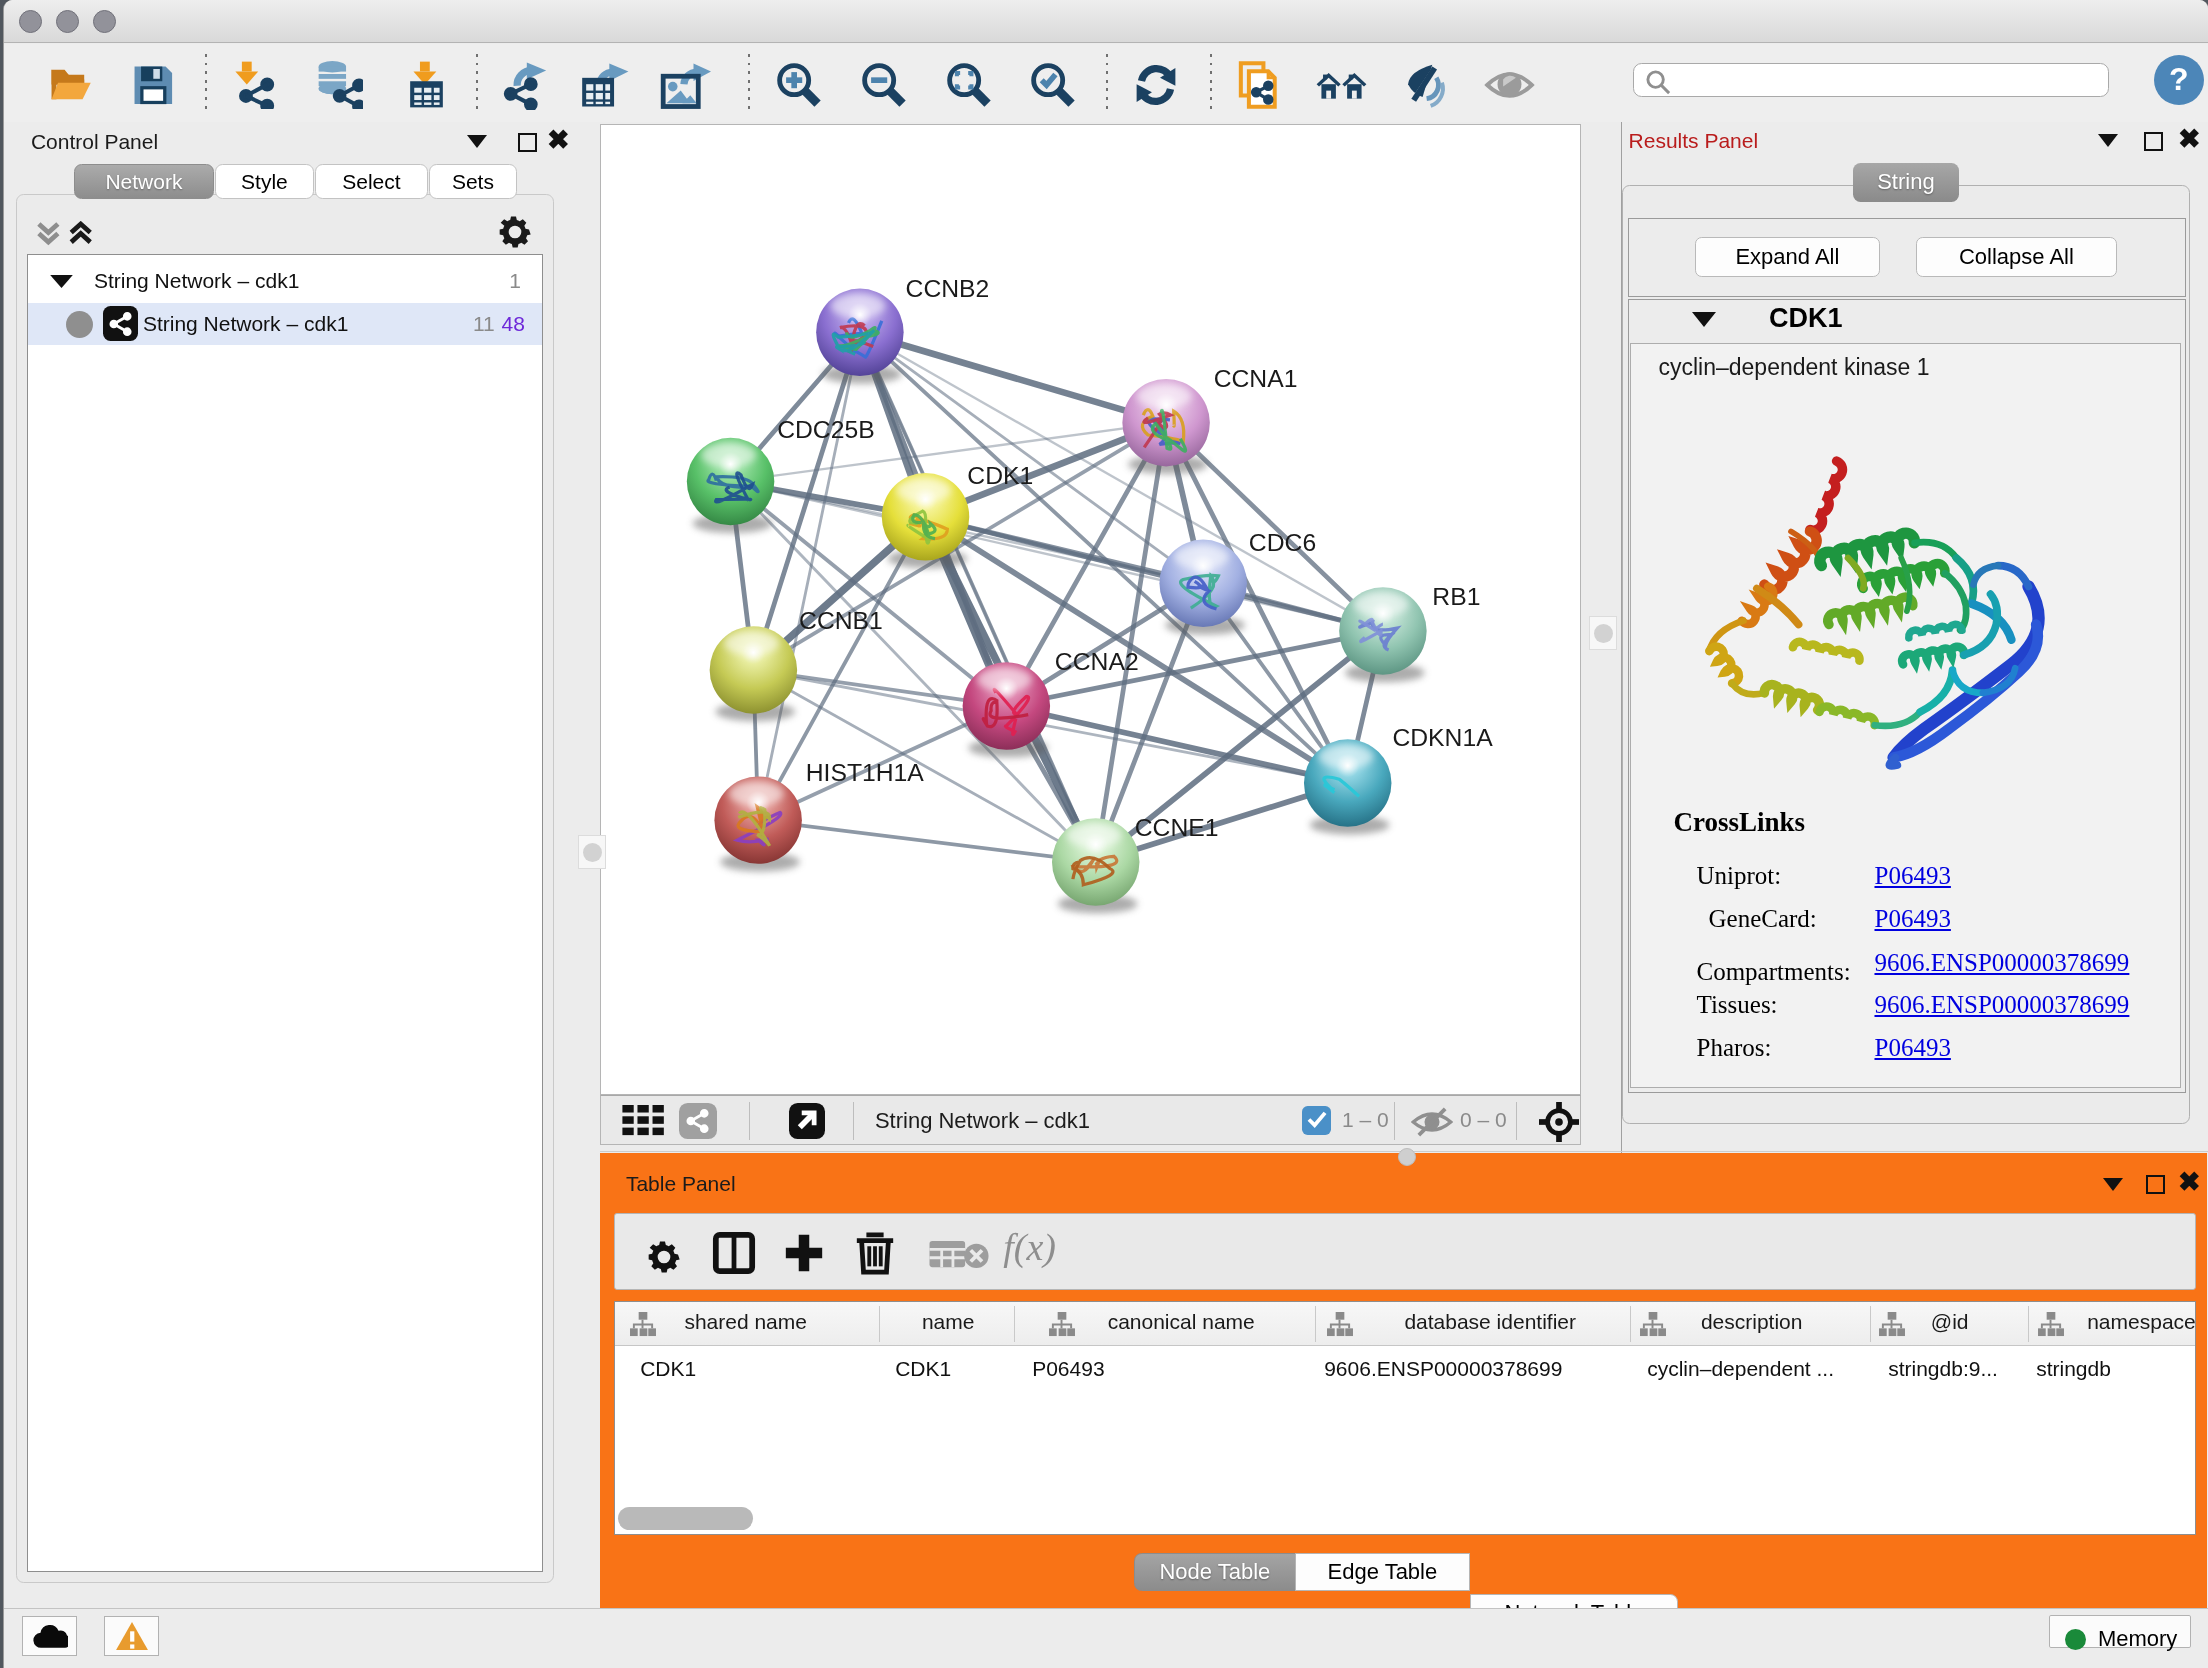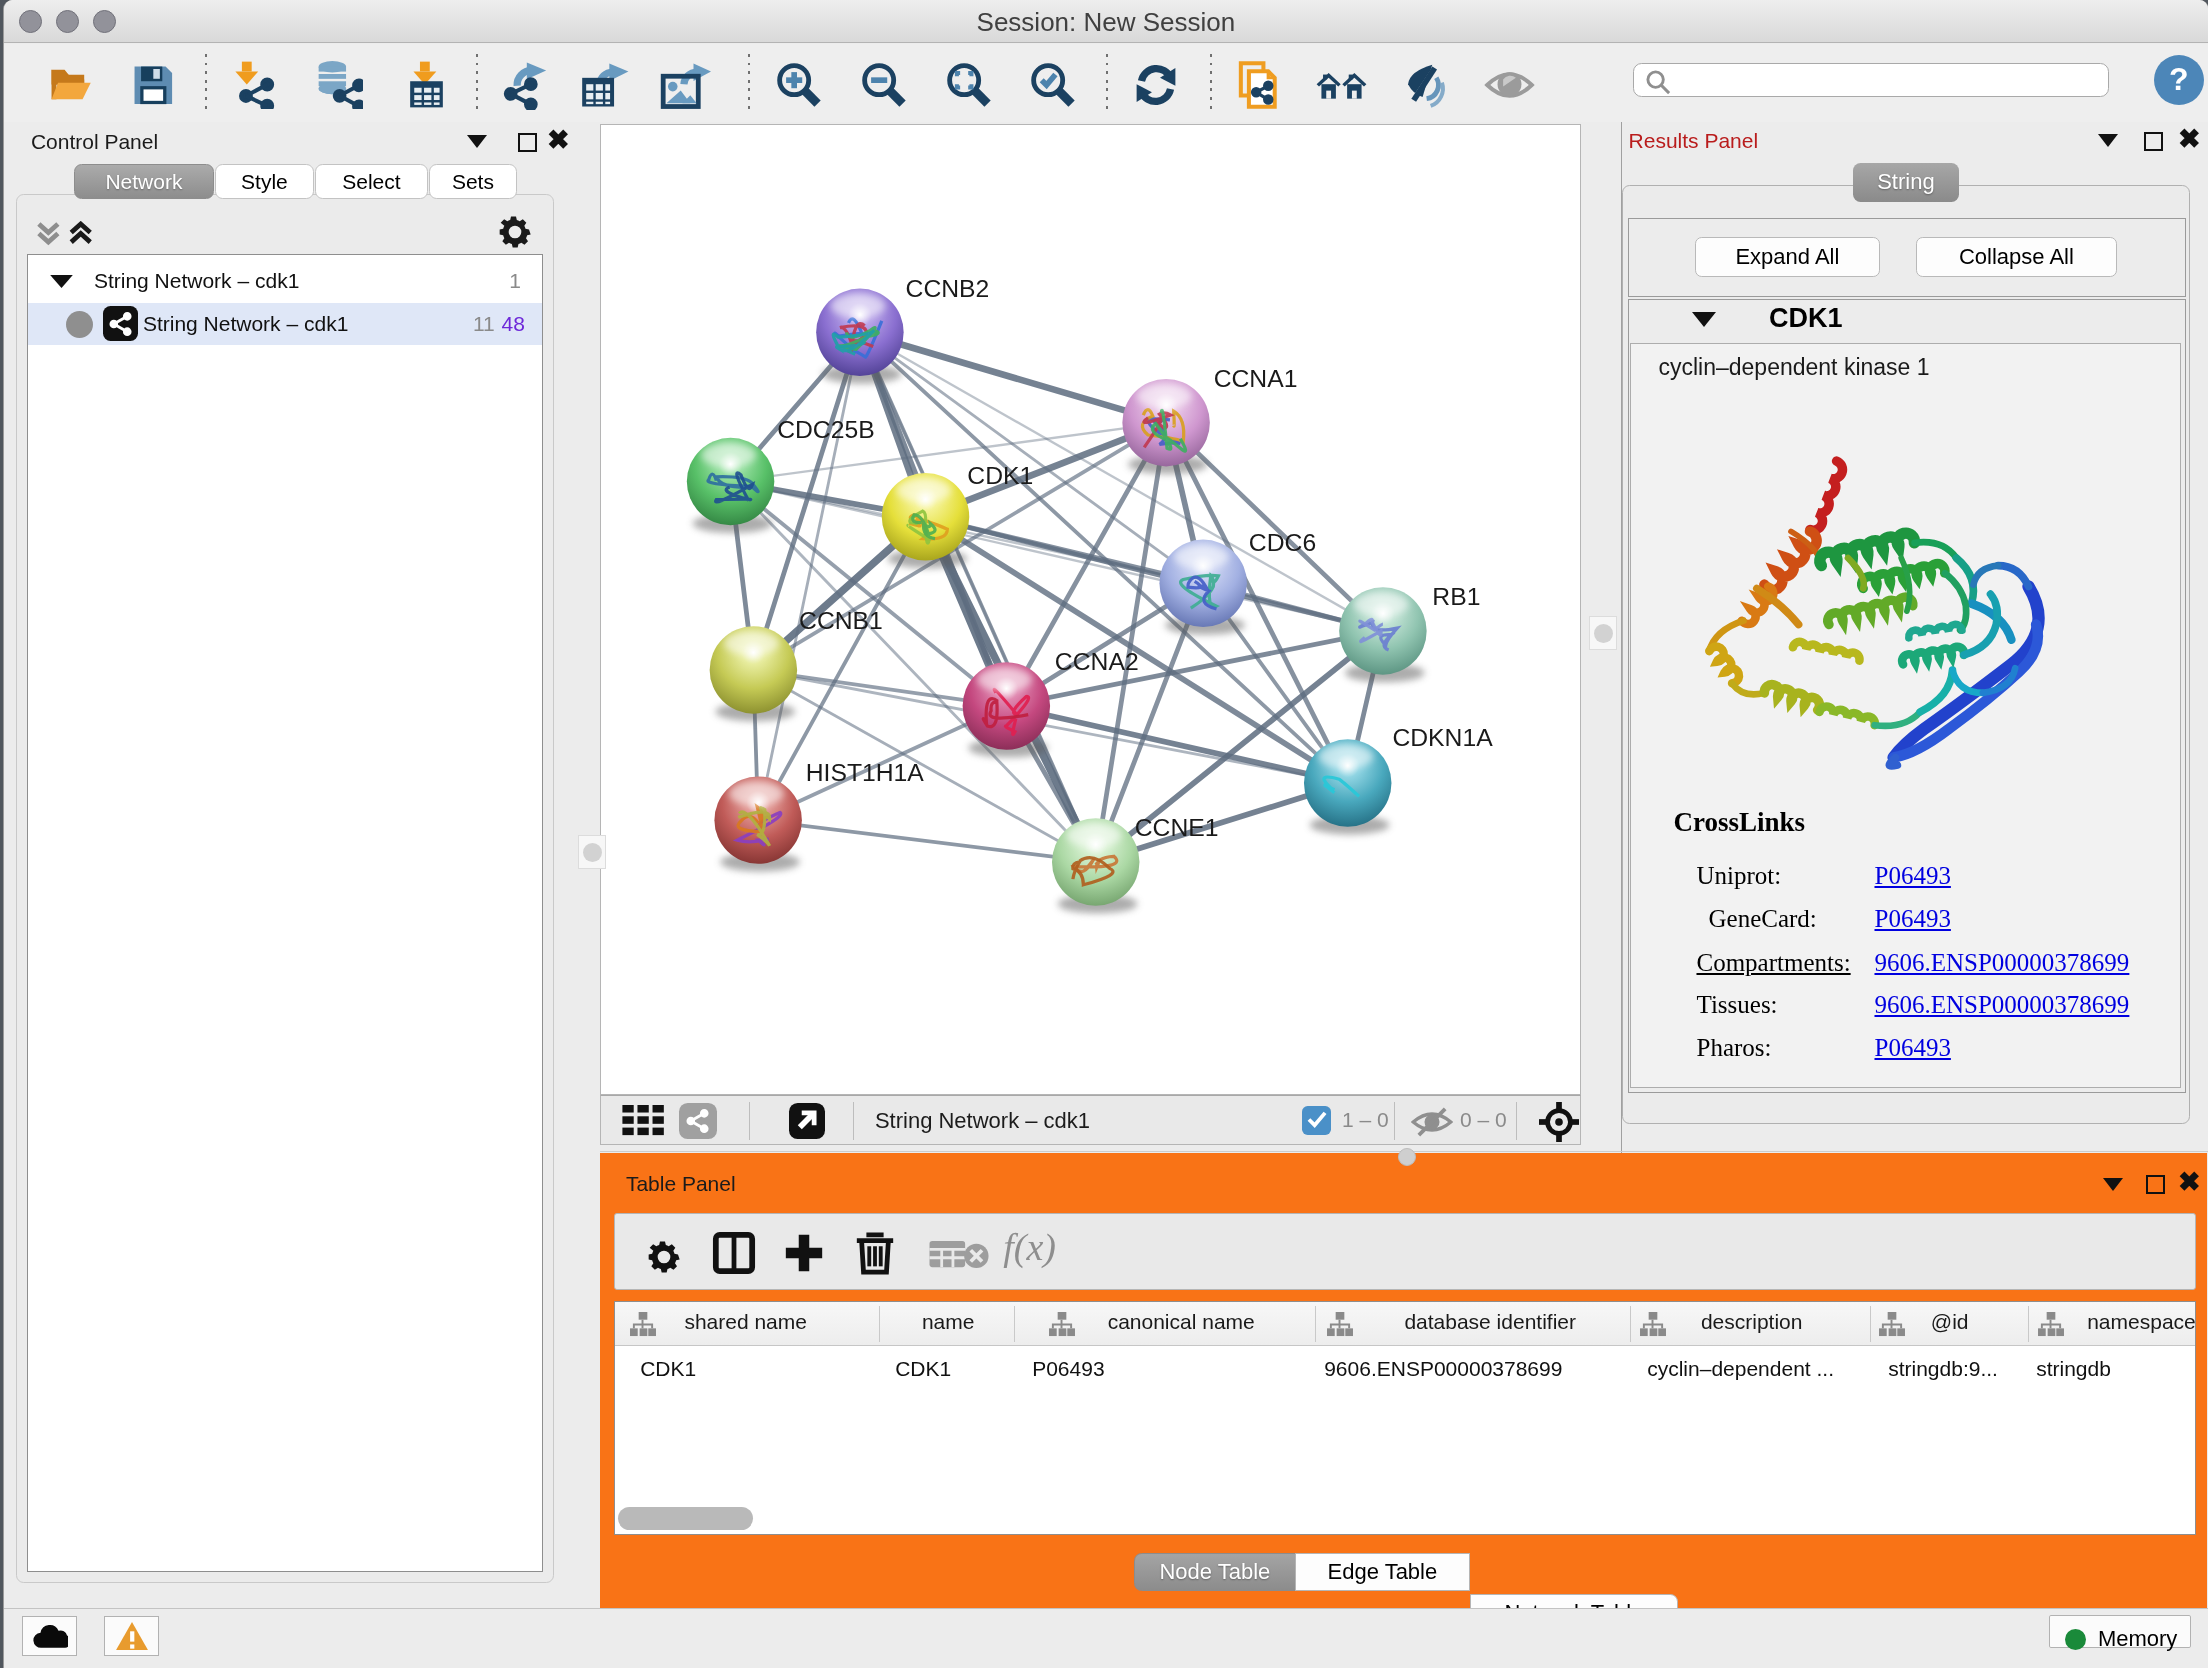--- a/index.html
+++ b/index.html
@@ -69,21 +69,20 @@
 .btab { position:absolute; top:0; height:38px; background:#fdfdfd; border:1px solid #b5b5b5;
   font-size:22px; color:#000; text-align:center; line-height:36px; }
 </style>
 </head>
 <body>
 <div id="win">
   <div id="titlebar">
     <div class="tl" style="left:15px;"></div>
     <div class="tl" style="left:52px;"></div>
     <div class="tl" style="left:89px;"></div>
-    <div id="title">Session: New Session</div>
   </div>
   <div id="toolbar">
     <svg class="ticon" style="left:41px;" width="49" height="49" viewBox="0 0 60 60">
       <path d="M8 12 L24 12 L29 18 L48 18 L48 30 L8 30 Z" fill="#c5791b"></path>
       <path d="M8 12 L8 48 L14 48 L14 30 L48 30 L48 24" fill="#c5791b"></path>
       <path d="M14 48 L8 48 L16 28 L56 28 L46 48 Z" fill="#f3a73d"></path>
     </svg>
     <svg class="ticon" style="left:124px;" width="49" height="49" viewBox="0 0 60 60">
       <path d="M8 8 L46 8 L54 16 L54 54 L8 54 Z" fill="#5e8cb2"></path>
       <rect x="16" y="8" width="26" height="18" fill="#173f5d"></rect>
@@ -604,21 +603,21 @@
 <path d="M244 204 a7,7 0 1 1 14.0,-2.0 a7,7 0 1 1 14.0,-2.0 a7,7 0 1 1 14.0,-2.0 a7,7 0 1 1 14.0,-2.0" fill="none" stroke="#20a890" stroke-width="8" stroke-linecap="round"></path>
 <path d="M236 120 Q250 150 242 176" fill="none" stroke="#28a048" stroke-width="6" stroke-linecap="round" opacity="1.0"></path>
 <path d="M230 330 Q216 342 232 338" fill="none" stroke="#3060d0" stroke-width="8" stroke-linecap="round" opacity="1.0"></path>
 </svg>
       <div style="position:absolute;left:42px;top:463px;font-family:'Liberation Serif',serif;font-size:27px;font-weight:bold;color:#000;">CrossLinks</div>
       <div style="position:absolute;left:65px;top:518px;width:476px;font-family:'Liberation Serif',serif;font-size:25px;color:#000;">
         <div style="position:absolute;left:0;top:0;">Uniprot:</div>
           <a class="lnk" style="position:absolute;left:178px;top:0;">P06493</a>
         <div style="position:absolute;left:0;top:43px;margin-left:12px;">GeneCard:</div>
           <a class="lnk" style="position:absolute;left:178px;top:43px;">P06493</a>
-        <div style="position:absolute;left:0;top:87px;text-decoration:underline;">Compartments:</div>
+        <div style="position:absolute;left:0;top:96px;">Compartments:</div>
           <a class="lnk" style="position:absolute;left:178px;top:87px;">9606.ENSP00000378699</a>
         <div style="position:absolute;left:0;top:129px;">Tissues:</div>
           <a class="lnk" style="position:absolute;left:178px;top:129px;">9606.ENSP00000378699</a>
         <div style="position:absolute;left:0;top:172px;">Pharos:</div>
           <a class="lnk" style="position:absolute;left:178px;top:172px;">P06493</a>
       </div>
     </div>
   </div>
   <div style="position:absolute;left:596px;top:1151px;width:1609px;height:1px;background:#cccccc;"></div>
   <div id="tpanel">

